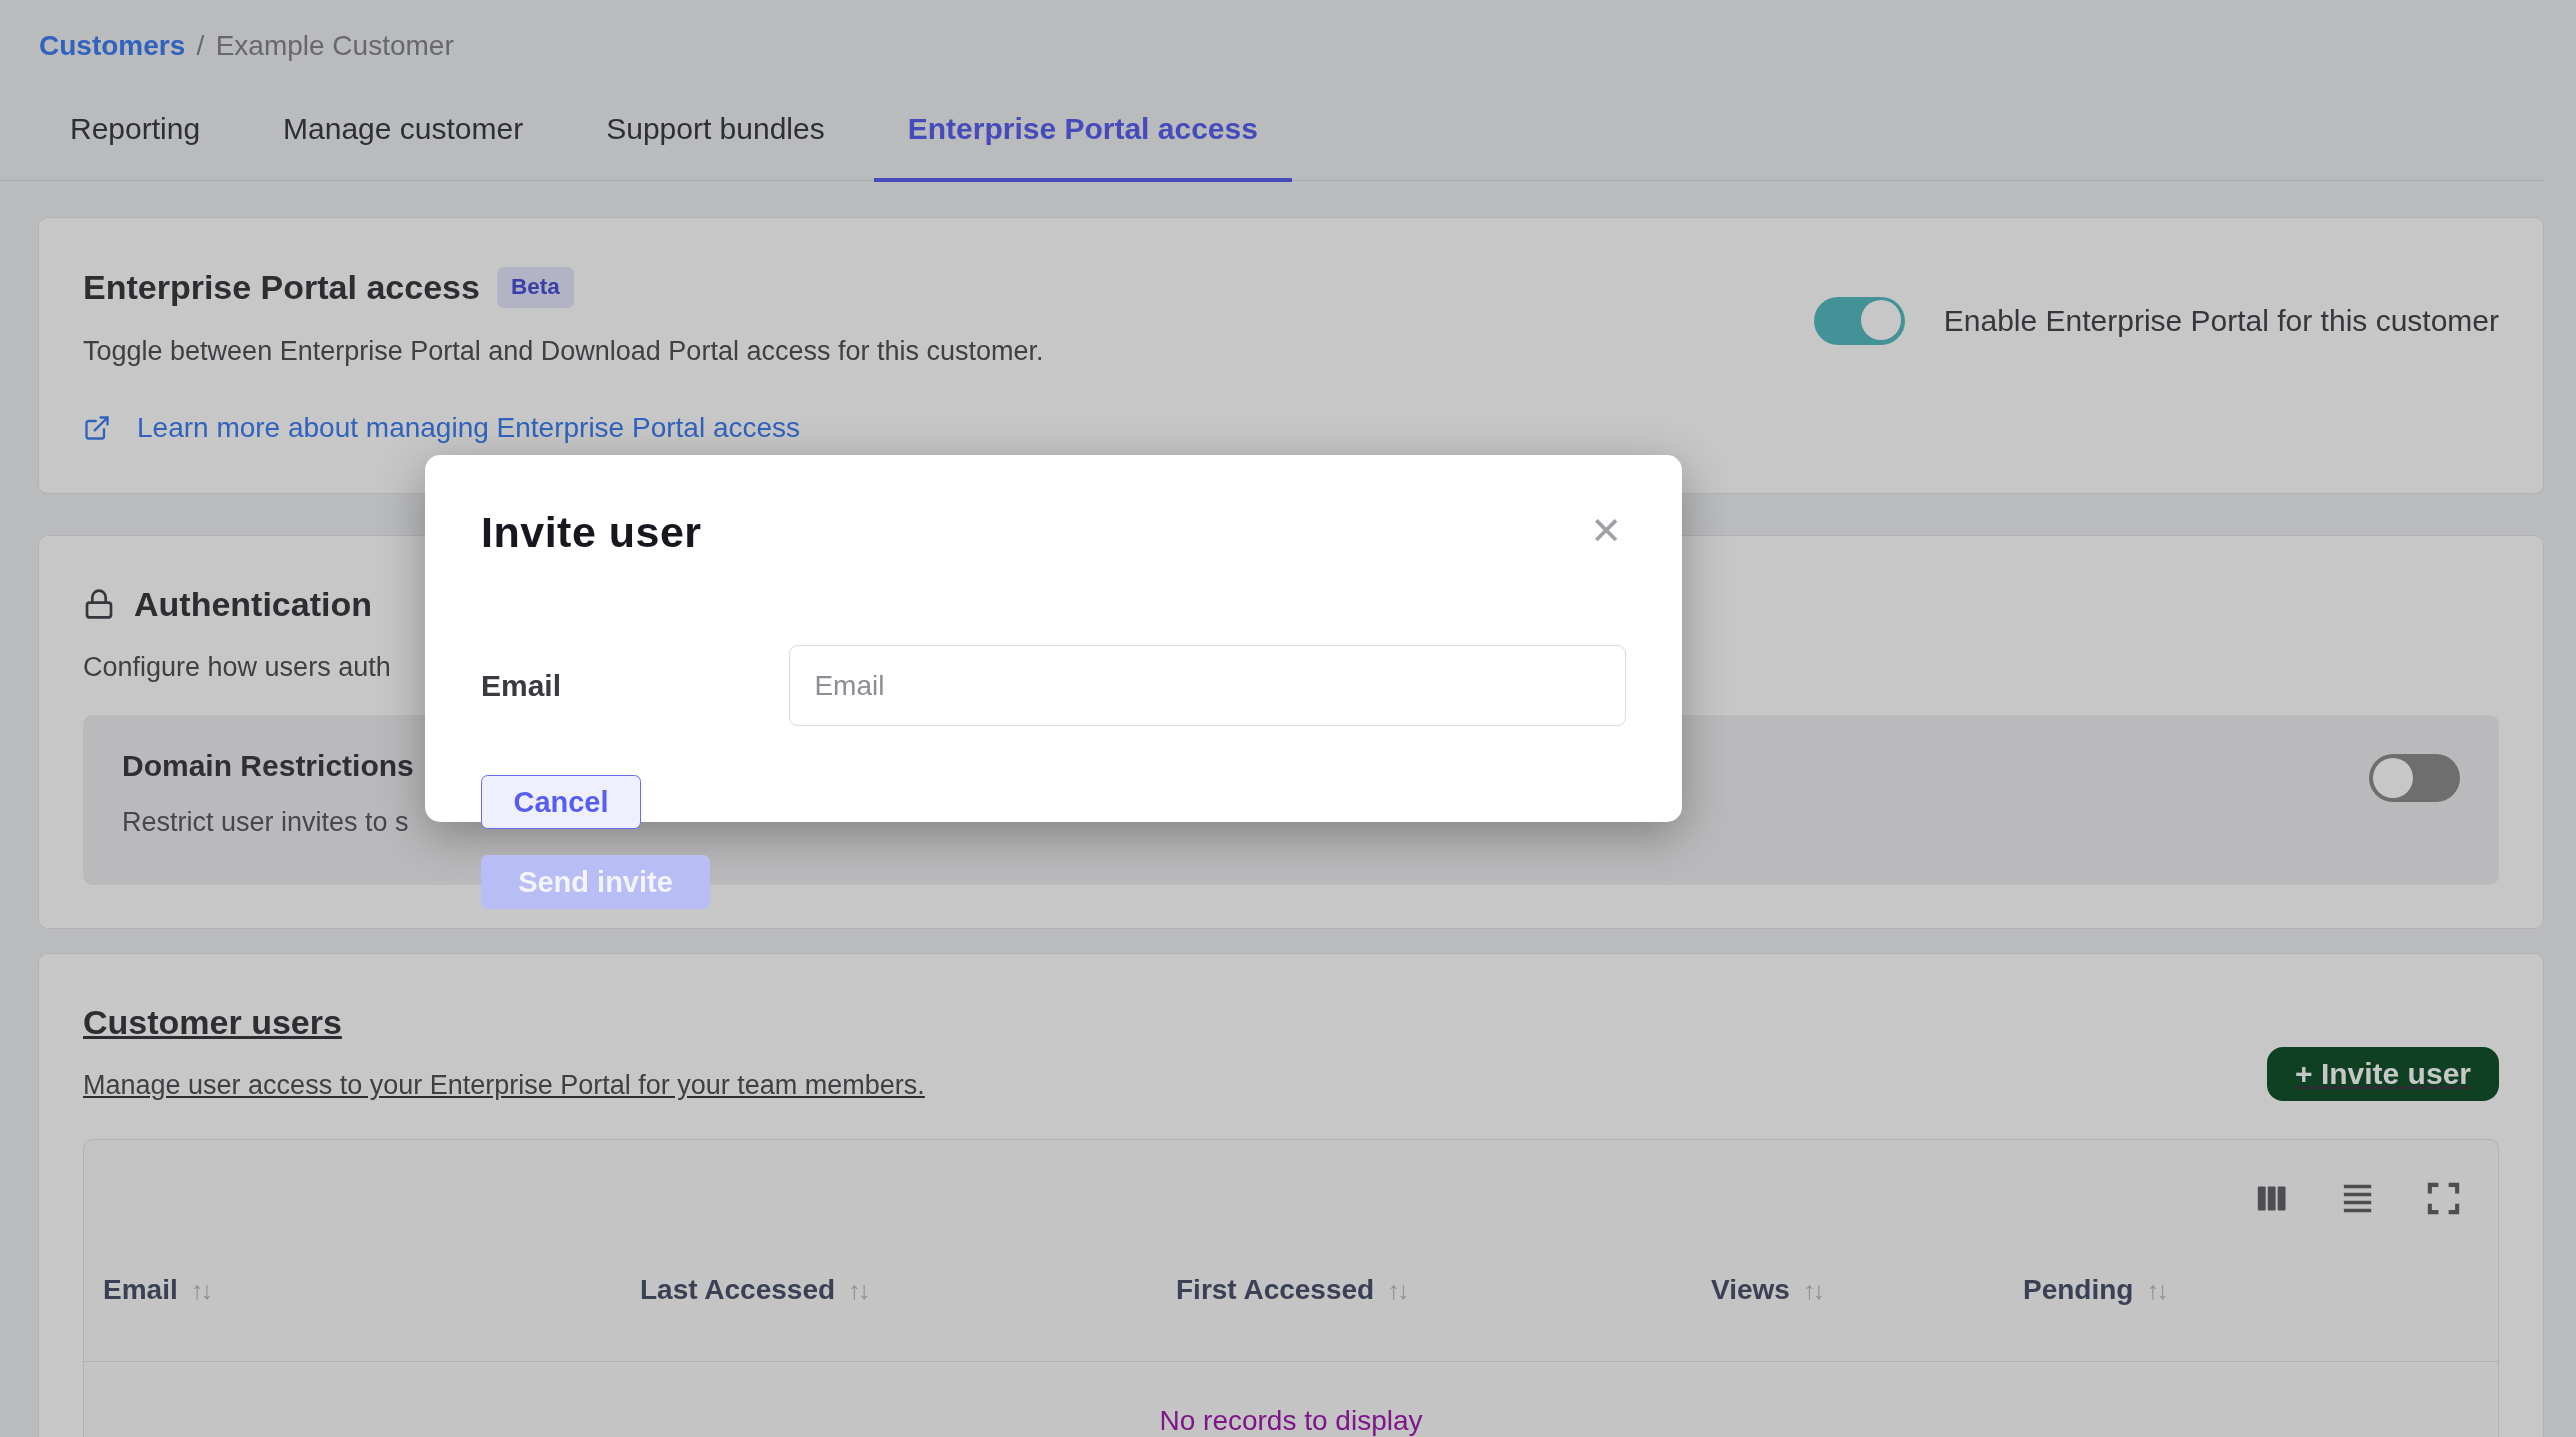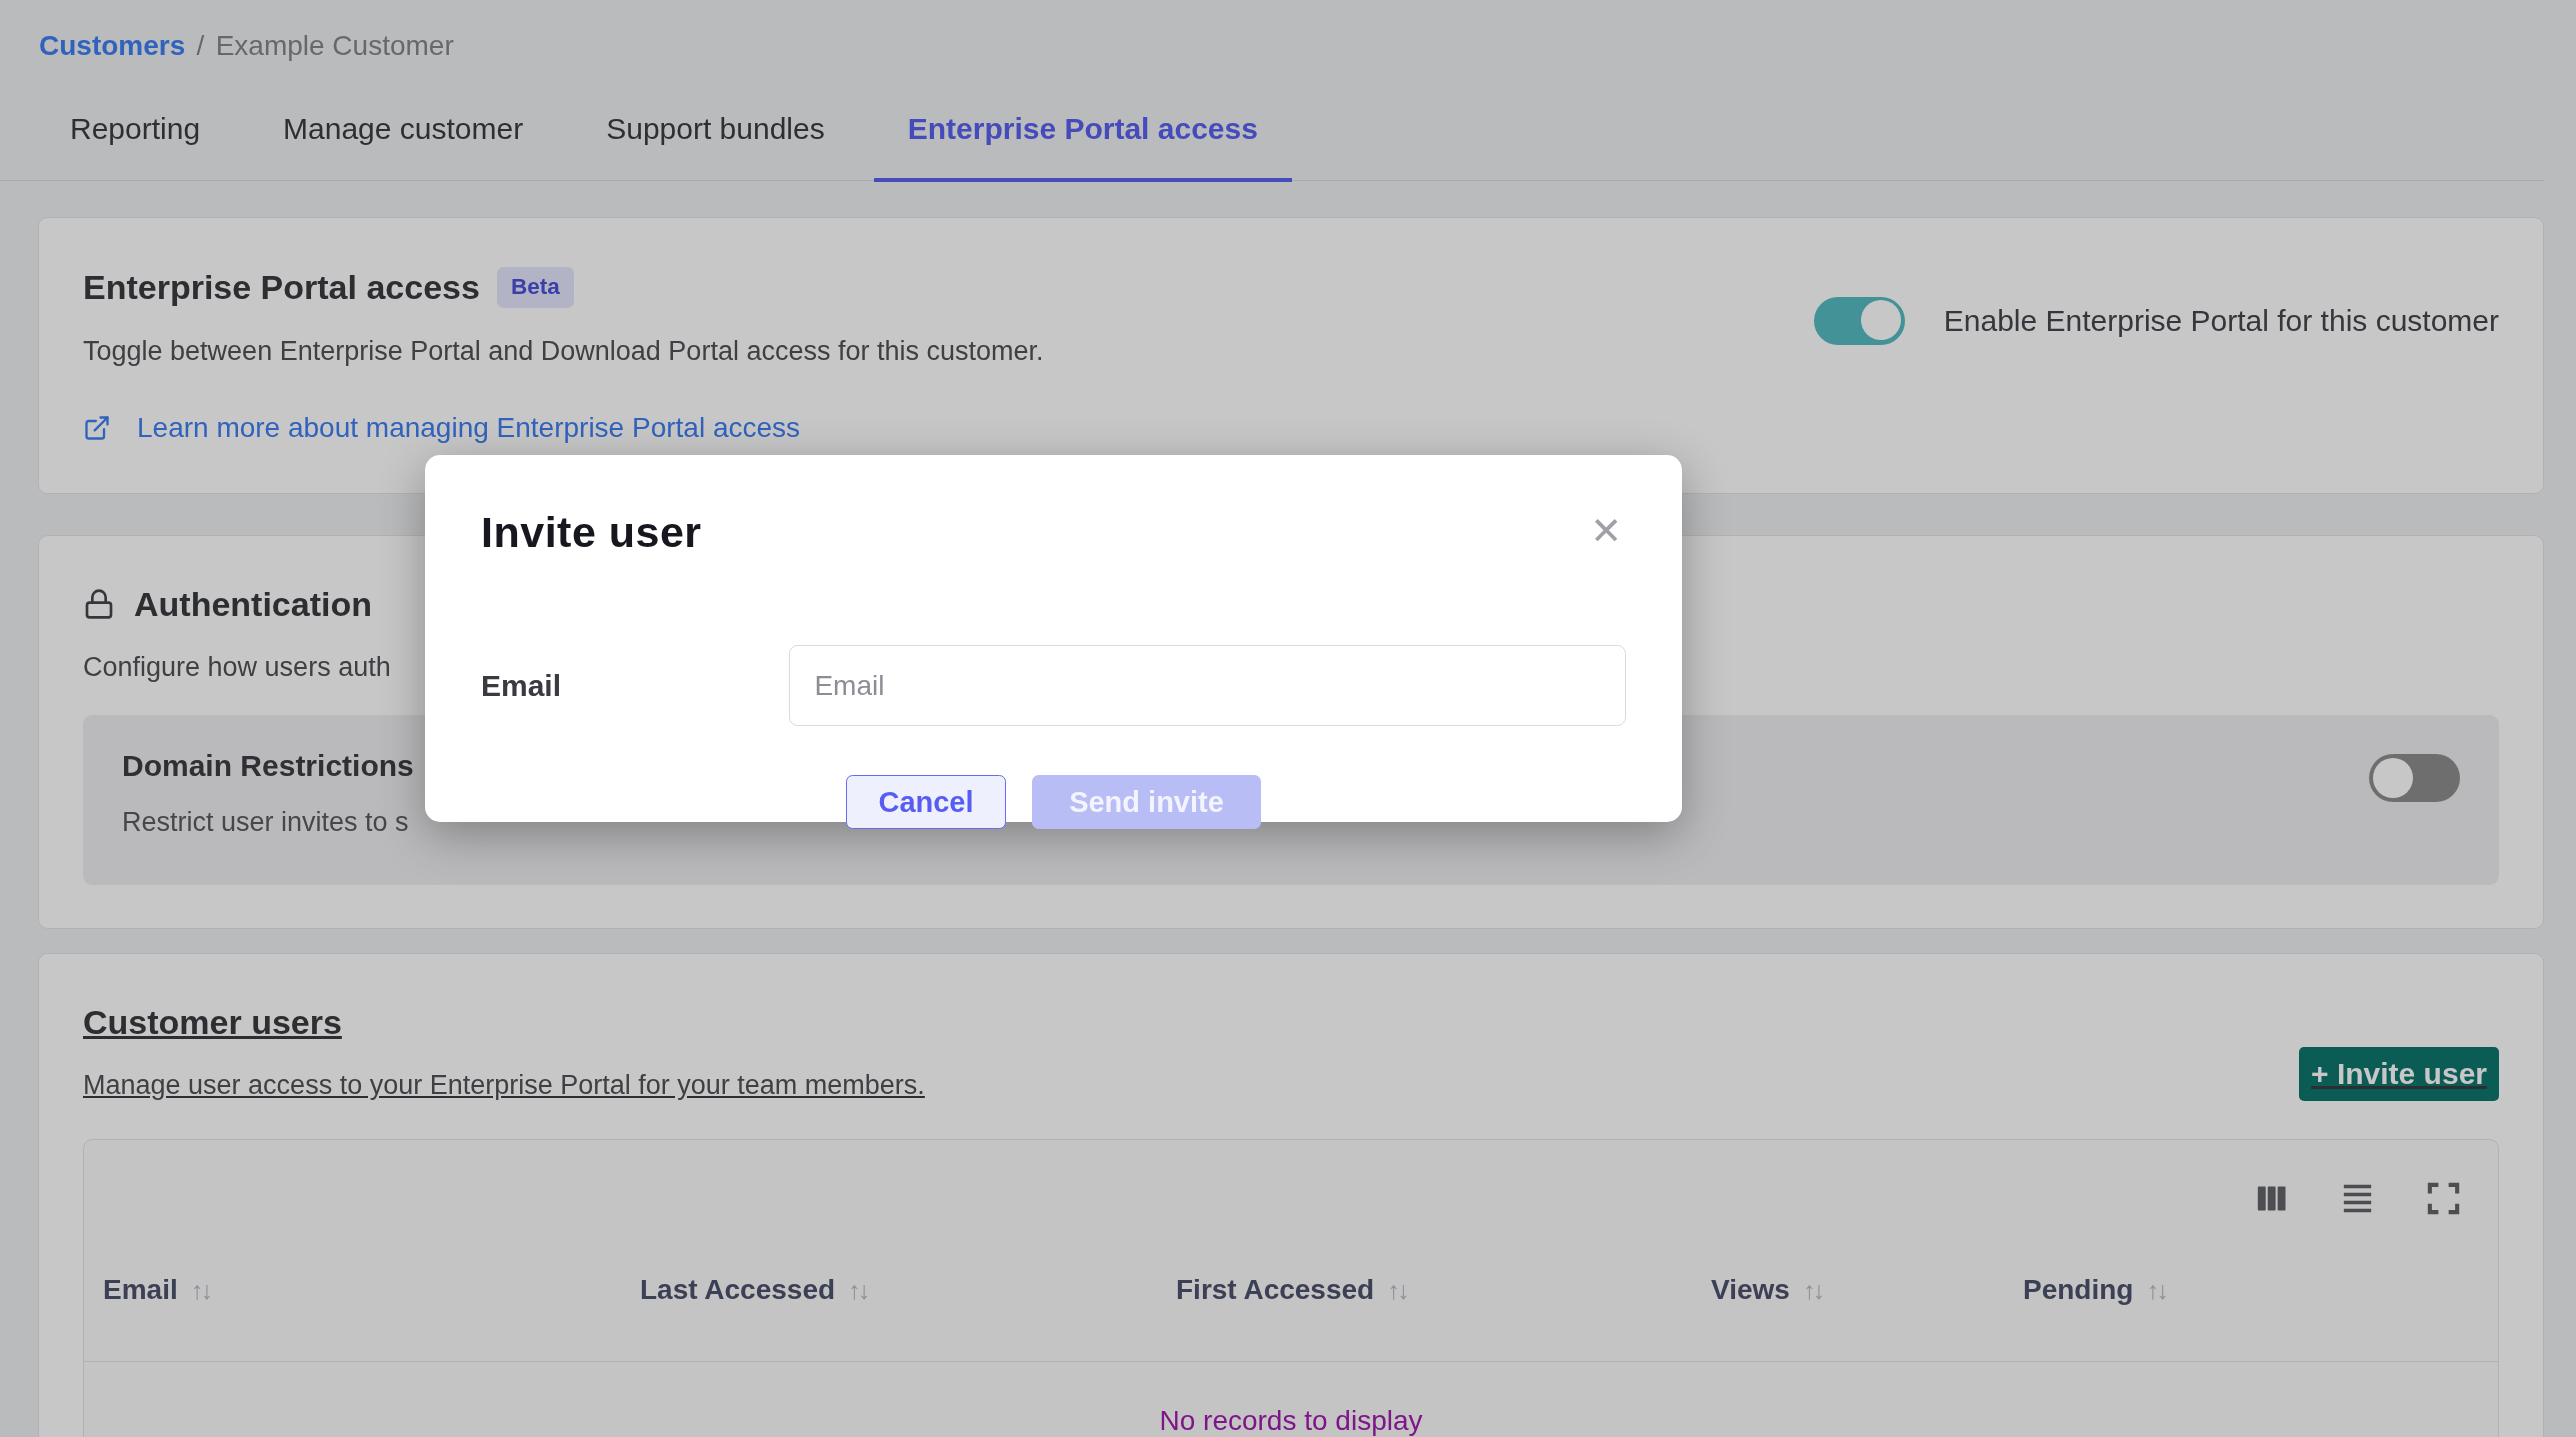--- a/index.html
+++ b/index.html
@@ -48,21 +48,21 @@
   .auth-title-row { display: flex; align-items: center; gap: 19px; }
   .auth-title-row svg { width: 32px; height: 32px; color: #46474d; }
 
   .inner-panel { background: #efeff1; border-radius: 9.4px; margin-top: 32px; padding: 34px 39px 47px 39px; display: flex; justify-content: space-between; align-items: flex-start; }
   .inner-title { font-size: 30px; font-weight: 600; color: #3d3e44; }
   .inner-desc { font-size: 27px; color: #5a5c62; margin-top: 24.4px; white-space: nowrap; overflow: hidden; }
   .inner-panel .toggle { margin-top: 5.6px; }
 
   
   .users-header { display: flex; justify-content: space-between; align-items: flex-end; text-decoration: underline; }
-  .invite-btn { background: #0f766e; color: #ffffff; font-size: 30px; font-weight: 700; border: none; border-radius: 5px; padding: 0 12px; height: 54px; margin-top: 36px; cursor: pointer; font-family: "Liberation Sans", sans-serif; }
+  .invite-btn { background: #14532d; color: #ffffff; font-size: 30px; font-weight: 700; border: none; border-radius: 16px; padding: 0 28px; height: 54px; margin-top: 36px; cursor: pointer; font-family: "Liberation Sans", sans-serif; }
 
   .table-panel { background: #fbfbfc; border: 0.9px solid #e3e4e7; border-radius: 9.4px; margin-top: 38px; height: 395px; overflow: hidden; }
   .table-toolbar { display: flex; justify-content: flex-end; align-items: center; gap: 45px; padding: 38px 34px 0 0; color: #63646a; }
   .table-toolbar .tool { width: 41px; height: 41px; cursor: pointer; }
   .table-toolbar svg { width: 41px; height: 41px; }
 
   .thead { display: flex; align-items: center; padding: 0 19px; height: 143px; border-bottom: 1.9px solid #e2e3e6; }
   .th { display: flex; align-items: center; gap: 13px; font-size: 28px; font-weight: 700; color: #4d526e; cursor: pointer; }
   .th .sort { color: #b7b9c4; font-size: 25px; font-weight: 400; letter-spacing: -2.8px; }
   .col-email { width: 537px; }
@@ -76,21 +76,21 @@
   
   .overlay { position: absolute; left: 0; top: 0; width: 2576px; height: 1437px; background: rgba(0,0,0,0.22); z-index: 50; }
   .modal { position: absolute; left: 425px; top: 455px; width: 1257px; height: 367px; background: #ffffff; border-radius: 15px; box-shadow: 0 13px 47px rgba(0,0,0,0.30); z-index: 60; padding: 53px 56px 0 56px; }
   .modal-header { display: flex; justify-content: space-between; align-items: flex-start; }
   .modal-title { font-size: 43px; font-weight: 800; color: #17181f; letter-spacing: 0.5px; }
   .modal-close { font-size: 38px; color: #a0a1a8; line-height: 1; cursor: pointer; background: none; border: none; font-family: "Liberation Sans", sans-serif; padding: 3.8px; }
   .modal-form-row { display: flex; align-items: center; margin-top: 88px; }
   .form-label { width: 308px; font-size: 30px; font-weight: 600; color: #3a3b41; }
   .email-input { flex: 1; height: 81px; border: 0.9px solid #d9dade; border-radius: 8.5px; font-size: 28px; padding: 0 24.4px; color: #3a3b41; font-family: "Liberation Sans", sans-serif; outline: none; background: #ffffff; }
   .email-input::placeholder { color: #8d8e95; }
-  .modal-footer { display: flex; justify-content: center; gap: 26px; margin-top: 49px; padding-right: 0; }
+  .modal-footer { display: flex; justify-content: flex-end; gap: 26px; margin-top: 49px; padding-right: 0; flex-direction: column; }
   .cancel-btn { width: 160px; height: 54px; border-radius: 6.6px; border: 1.9px solid #666cf0; background: #eef0fd; color: #575df0; font-size: 29px; font-weight: 700; cursor: pointer; font-family: "Liberation Sans", sans-serif; }
   .send-btn { width: 229px; height: 54px; border-radius: 6.6px; border: none; background: #b9bdf5; color: #f3f4fe; font-size: 29px; font-weight: 700; cursor: default; font-family: "Liberation Sans", sans-serif; }
 </style>
 </head>
 <body>
 
 <div class="page">
 
   <div class="breadcrumb">
     <span class="crumb-link">Customers</span>

